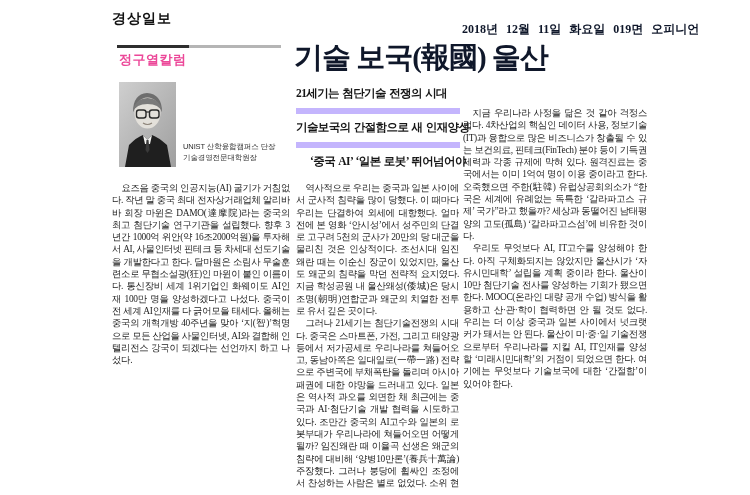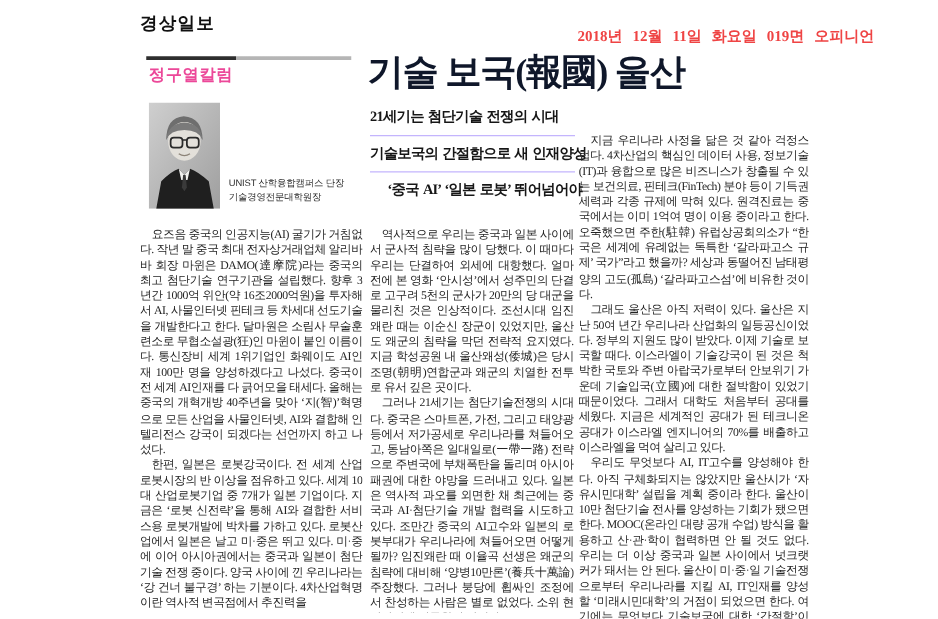--- a/index.html
+++ b/index.html
@@ -4,21 +4,21 @@
 <style>
   html,body{margin:0;padding:0;background:#ffffff;}
   body{width:750px;height:495px;position:relative;overflow:hidden;
        font-family:"Liberation Serif","DejaVu Serif",serif;color:#1c1c1c;}
 
   .masthead{position:absolute;left:112px;top:10px;
             font-family:"Liberation Sans","DejaVu Sans",sans-serif;
             font-weight:800;font-size:14px;letter-spacing:1px;color:#111;}
 
   .dateline{position:absolute;left:462px;top:21px;width:240px;
-            font-size:12px;font-weight:700;color:#ef4444;word-spacing:5px;
+            font-size:12px;font-weight:700;color:#0f172a;word-spacing:5px;
             white-space:nowrap;}
 
   .banner-rule{position:absolute;left:117px;top:45px;width:164px;height:3px;
                background:linear-gradient(to right,#2e2e2e 0 44%,#b5b5b5 44% 100%);}
   .banner-label{position:absolute;left:119px;top:51px;
                 font-family:"Liberation Sans","DejaVu Sans",sans-serif;
                 font-weight:800;font-size:13px;color:#ec4899;letter-spacing:.5px;}
 
   .photo{position:absolute;left:119px;top:82px;width:57px;height:85px;display:block;}
 
@@ -26,21 +26,21 @@
            font-family:"Liberation Sans","DejaVu Sans",sans-serif;
            font-size:7.5px;line-height:11px;color:#2d2d2d;letter-spacing:-.1px;}
 
   .headline{position:absolute;left:294px;top:38px;width:300px;
             font-size:29px;font-weight:800;color:#0f172a;letter-spacing:-1px;
             white-space:nowrap;}
 
   .subheads{position:absolute;left:296px;top:84px;width:164px;}
   .subhead{font-size:11.5px;font-weight:800;color:#161616;
            letter-spacing:-.6px;word-spacing:1px;white-space:nowrap;
-           padding:6px 0 7px;border-bottom:1px solid #c4b5fd;}
+           padding:6px 0 7px;border-bottom:6px solid #c4b5fd;}
   .subhead:first-child{padding-top:2px;}
   .subhead:last-child{border-bottom:none;margin-left:14px;}
 
   .bodycol{position:absolute;font-size:9.4px;line-height:12.3px;
            text-align:justify;word-break:break-all;letter-spacing:-.3px;
            color:#232323;overflow:hidden;}
   .bodycol p{margin:0;text-indent:1em;}
   .bodycol p.cont{text-indent:0;}
   .col1{left:112px;top:182px;width:178px;height:308px;}
   .col2{left:296px;top:182px;width:163px;height:308px;}
@@ -84,25 +84,23 @@
 <div class="headline">기술 보국(報國) 울산</div>
 
 <div class="subheads">
   <div class="subhead">21세기는 첨단기술 전쟁의 시대</div>
   <div class="subhead">기술보국의 간절함으로 새 인재양성</div>
   <div class="subhead">‘중국 AI’ ‘일본 로봇’ 뛰어넘어야</div>
 </div>
 
 <div class="bodycol col1">
   <p>요즈음 중국의 인공지능(AI) 굴기가 거침없다. 작년 말 중국 최대 전자상거래업체 알리바바 회장 마윈은 DAMO(達摩院)라는 중국의 최고 첨단기술 연구기관을 설립했다. 향후 3년간 1000억 위안(약 16조2000억원)을 투자해서 AI, 사물인터넷 핀테크 등 차세대 선도기술을 개발한다고 한다. 달마원은 소림사 무술훈련소로 무협소설광(狂)인 마윈이 붙인 이름이다. 통신장비 세계 1위기업인 화웨이도 AI인재 100만 명을 양성하겠다고 나섰다. 중국이 전 세계 AI인재를 다 긁어모을 태세다. 올해는 중국의 개혁개방 40주년을 맞아 ‘지(智)’혁명으로 모든 산업을 사물인터넷, AI와 결합해 인텔리전스 강국이 되겠다는 선언까지 하고 나섰다.</p>
-  <p>한편, 일본은 로봇강국이다. 전 세계 산업 로봇시장의 반 이상을 점유하고 있다. 세계 10대 산업로봇기업 중 7개가 일본 기업이다. 지금은 ‘로봇 신전략’을 통해 AI와 결합한 서비스용 로봇개발에 박차를 가하고 있다. 로봇산업에서 일본은 날고 미·중은 뛰고 있다. 미·중에 이어 아시아권에서는 중국과 일본이 첨단기술 전쟁 중이다. 양국 사이에 낀 우리나라는 ‘강 건너 불구경’ 하는 기분이다. 4차산업혁명이란 역사적 변곡점에서 추진력을</p>
 </div>
 
 <div class="bodycol col2">
   <p>역사적으로 우리는 중국과 일본 사이에서 군사적 침략을 많이 당했다. 이 때마다 우리는 단결하여 외세에 대항했다. 얼마 전에 본 영화 ‘안시성’에서 성주민의 단결로 고구려 5천의 군사가 20만의 당 대군을 물리친 것은 인상적이다. 조선시대 임진왜란 때는 이순신 장군이 있었지만, 울산도 왜군의 침략을 막던 전략적 요지였다. 지금 학성공원 내 울산왜성(倭城)은 당시 조명(朝明)연합군과 왜군의 치열한 전투로 유서 깊은 곳이다.</p>
   <p>그러나 21세기는 첨단기술전쟁의 시대다. 중국은 스마트폰, 가전, 그리고 태양광 등에서 저가공세로 우리나라를 쳐들어오고, 동남아쪽은 일대일로(一帶一路) 전략으로 주변국에 부채폭탄을 돌리며 아시아패권에 대한 야망을 드러내고 있다. 일본은 역사적 과오를 외면한 채 최근에는 중국과 AI·첨단기술 개발 협력을 시도하고 있다. 조만간 중국의 AI고수와 일본의 로봇부대가 우리나라에 쳐들어오면 어떻게 될까? 임진왜란 때 이율곡 선생은 왜군의 침략에 대비해 ‘양병10만론’(養兵十萬論) 주장했다. 그러나 붕당에 휩싸인 조정에서 찬성하는 사람은 별로 없었다. 소위 현장사정에 어두웠던 것이다.</p>
 </div>
 
 <div class="bodycol col3">
   <p>지금 우리나라 사정을 닮은 것 같아 걱정스럽다. 4차산업의 핵심인 데이터 사용, 정보기술(IT)과 융합으로 많은 비즈니스가 창출될 수 있는 보건의료, 핀테크(FinTech) 분야 등이 기득권 세력과 각종 규제에 막혀 있다. 원격진료는 중국에서는 이미 1억여 명이 이용 중이라고 한다. 오죽했으면 주한(駐韓) 유럽상공회의소가 “한국은 세계에 유례없는 독특한 ‘갈라파고스 규제’ 국가”라고 했을까? 세상과 동떨어진 남태평양의 고도(孤島) ‘갈라파고스섬’에 비유한 것이다.</p>
-  <p>그래도 울산은 아직 저력이 있다. 울산은 지난 50여 년간 우리나라 산업화의 일등공신이었다. 정부의 지원도 많이 받았다. 이제 기술로 보국할 때다. 이스라엘이 기술강국이 된 것은 척박한 국토와 주변 아랍국가로부터 안보위기 가운데 기술입국(立國)에 대한 절박함이 있었기 때문이었다. 그래서 대학도 처음부터 공대를 세웠다. 지금은 세계적인 공대가 된 테크니온 공대가 이스라엘 엔지니어의 70%를 배출하고 이스라엘을 먹여 살리고 있다.</p>
   <p>우리도 무엇보다 AI, IT고수를 양성해야 한다. 아직 구체화되지는 않았지만 울산시가 ‘자유시민대학’ 설립을 계획 중이라 한다. 울산이 10만 첨단기술 전사를 양성하는 기회가 됐으면 한다. MOOC(온라인 대량 공개 수업) 방식을 활용하고 산·관·학이 협력하면 안 될 것도 없다. 우리는 더 이상 중국과 일본 사이에서 넛크랫커가 돼서는 안 된다. 울산이 미·중·일 기술전쟁으로부터 우리나라를 지킬 AI, IT인재를 양성할 ‘미래시민대학’의 거점이 되었으면 한다. 여기에는 무엇보다 기술보국에 대한 ‘간절함’이 있어야 한다.</p>
 </div>
 
 </body></html>

